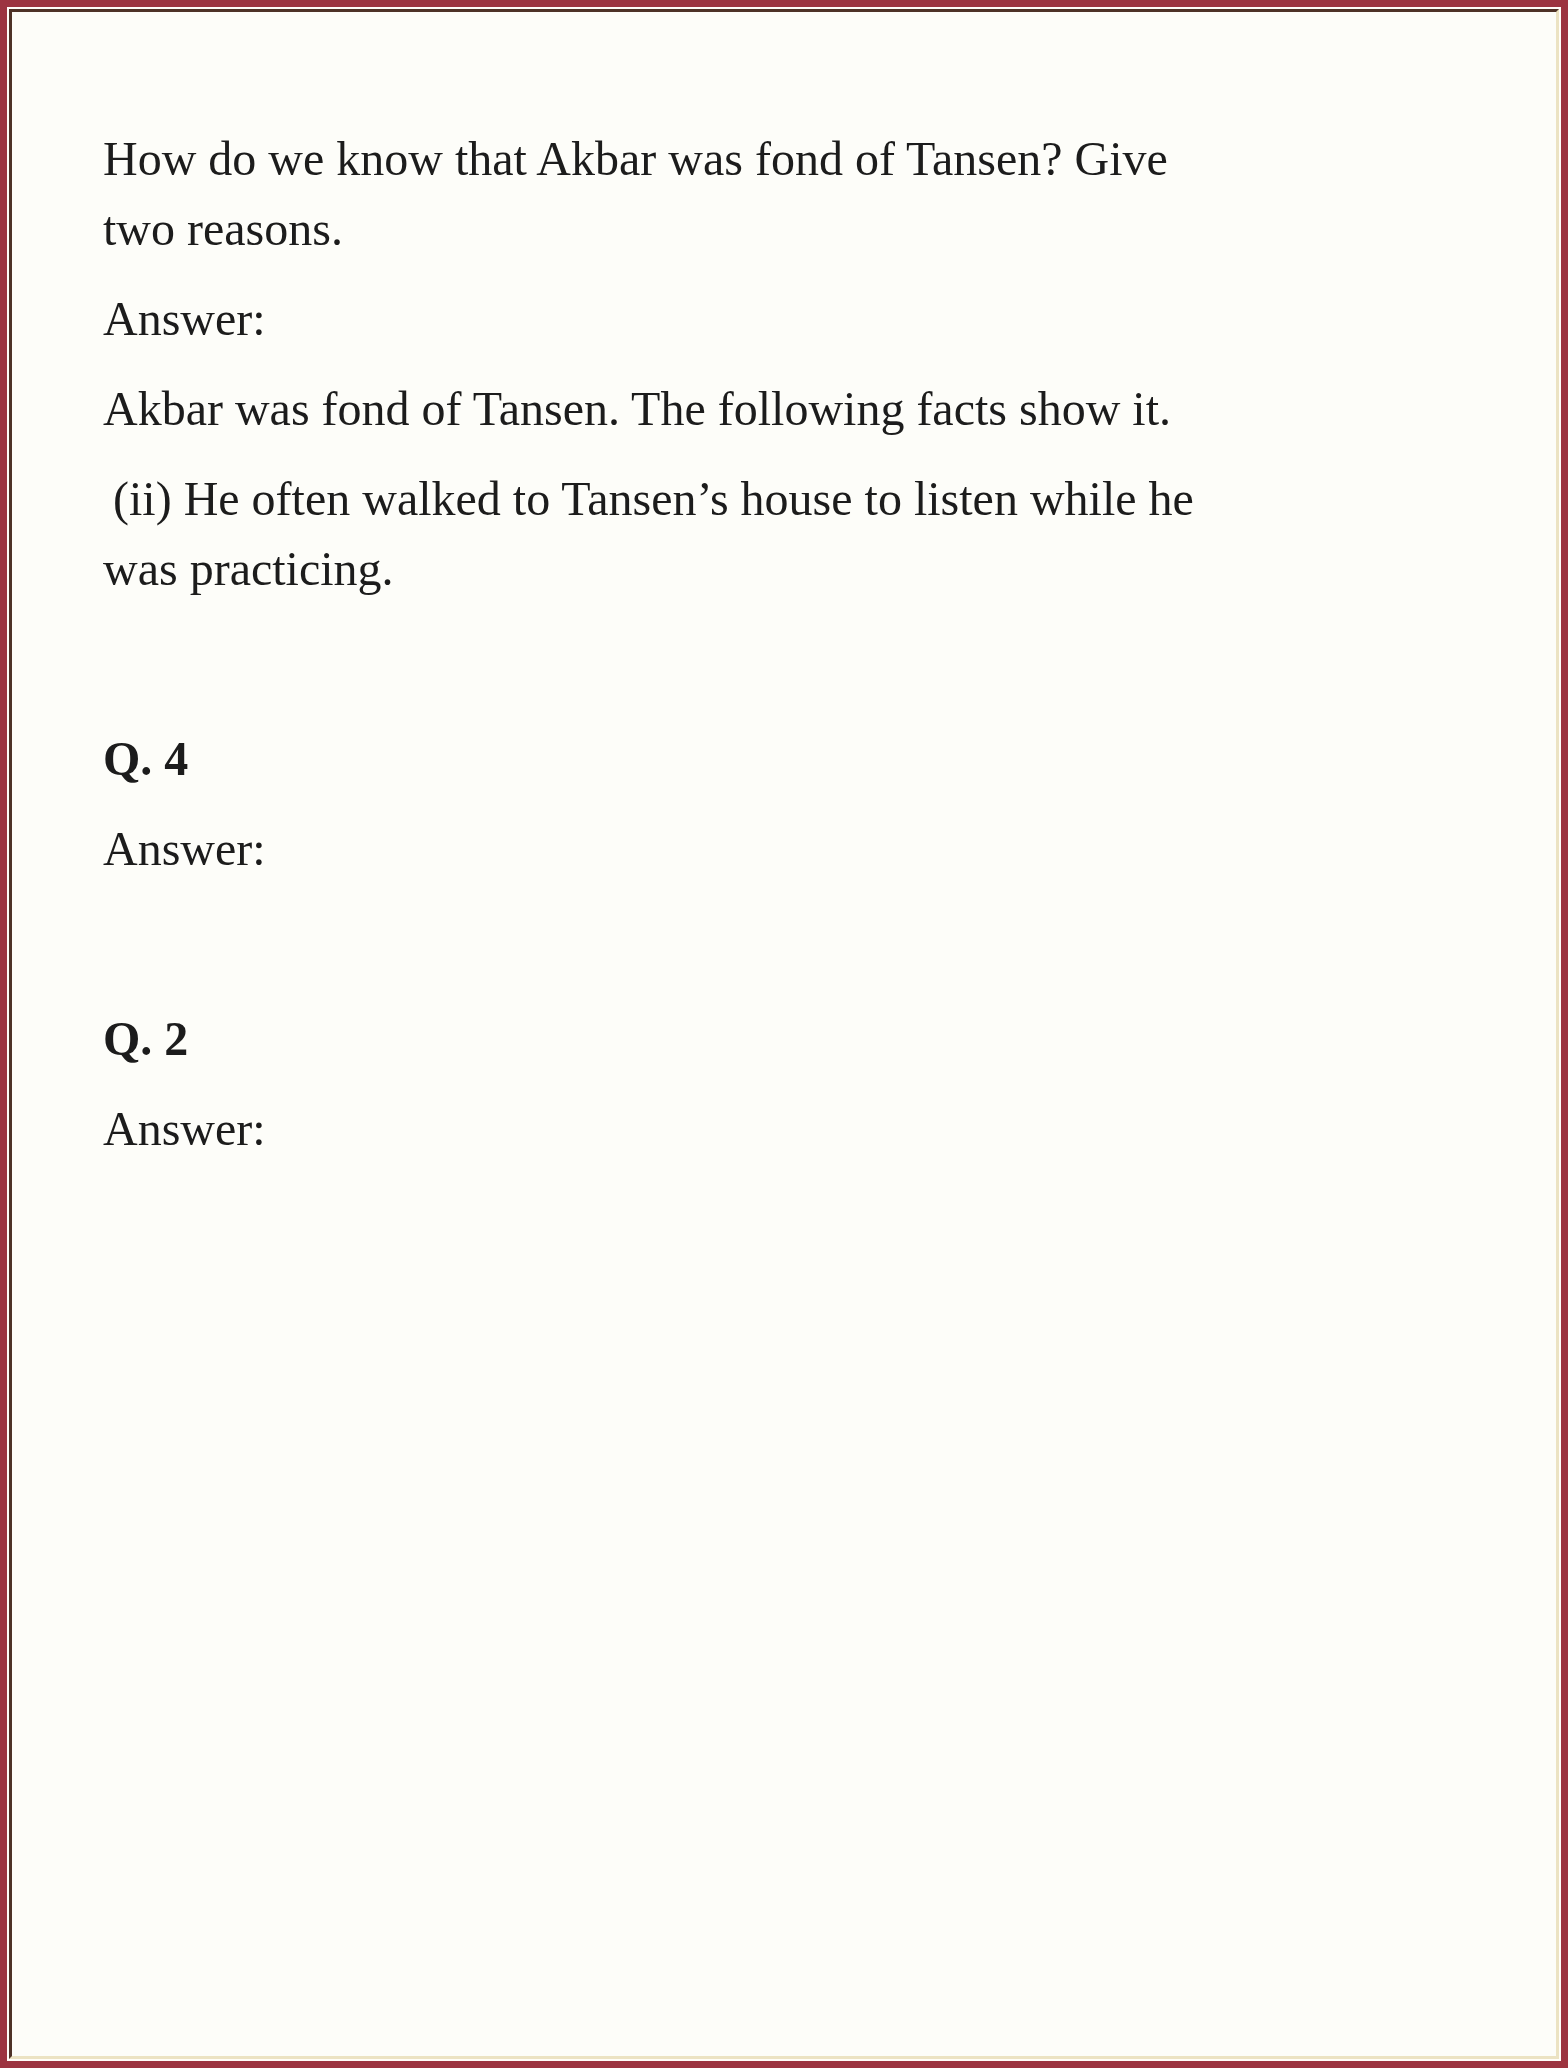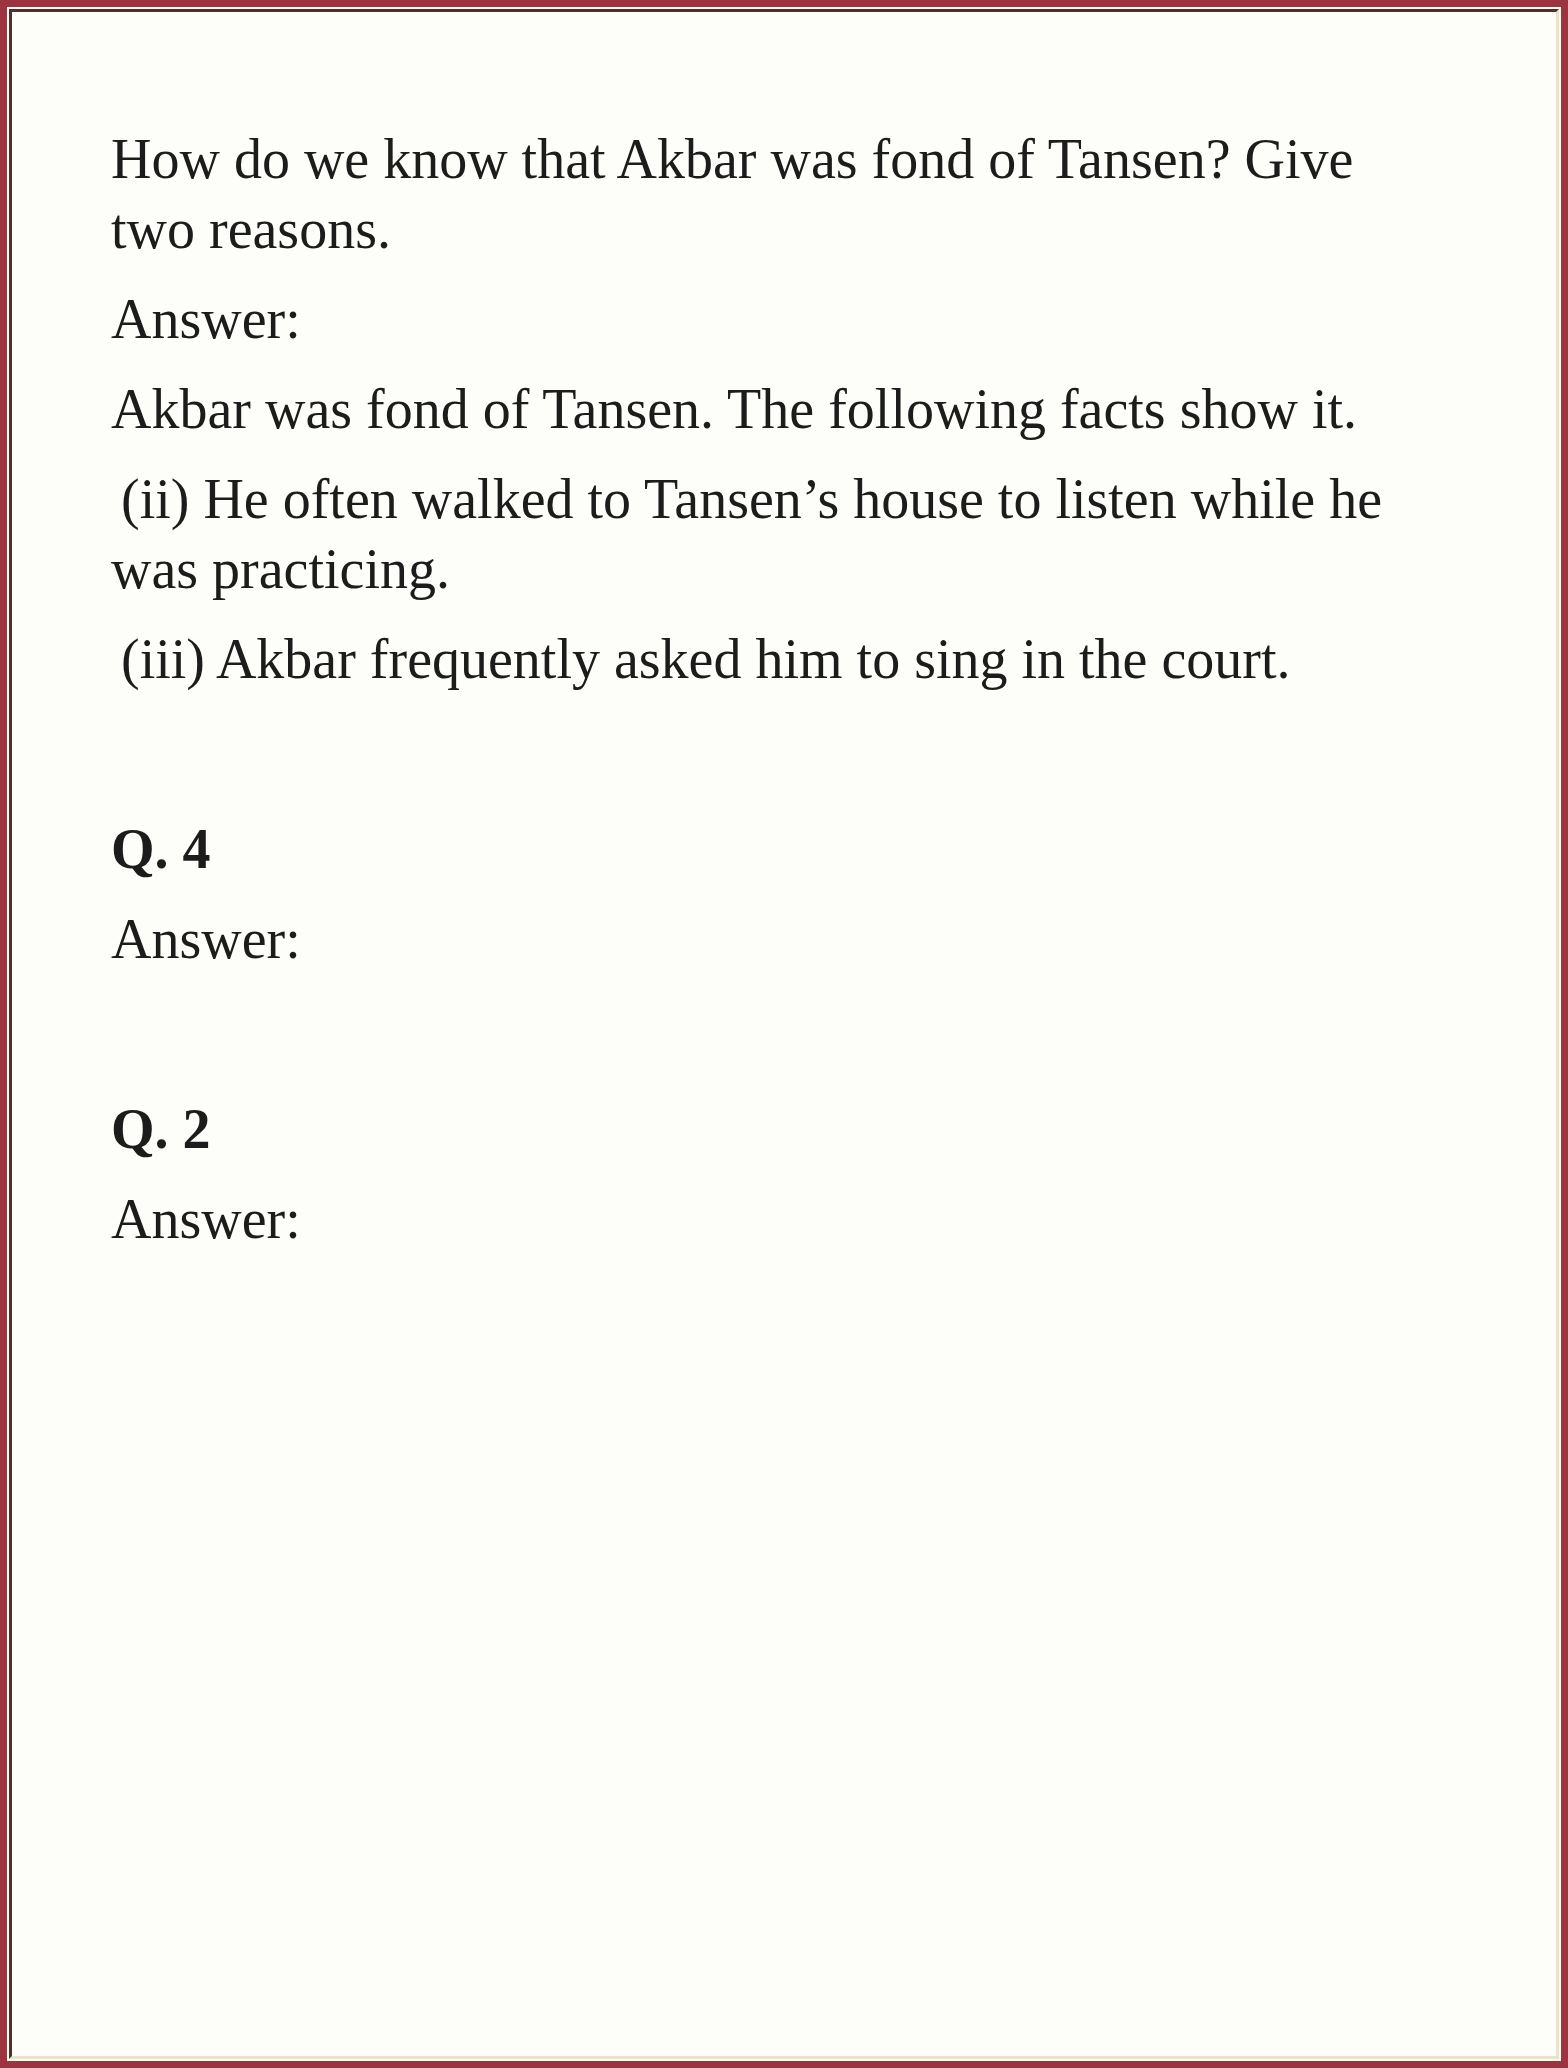--- a/index.html
+++ b/index.html
@@ -22,23 +22,23 @@
     border:3px solid;
     border-color:var(--bevel-dark) var(--bevel-light) var(--bevel-light) var(--bevel-dark);
     outline:2px solid var(--gap-white);
     outline-offset:0;
     overflow:hidden;
   }
   .content{
     padding:112px 60px 0 91px;
   }
   .para{
-    margin:0 0 20px 8px;
+    margin:0 0 20px 0;
     font-family:"Liberation Serif","DejaVu Serif",serif;
-    font-size:56px;
+    font-size:48px;
     line-height:70px;
     color:var(--ink);
     white-space:pre-line;
   }
   .heading{
     font-weight:700;
     margin-top:120px;
   }
   .indent{
     text-indent:10px;
@@ -49,20 +49,19 @@
 
 <div class="page">
   <div class="frame">
     <div class="content">
       <p class="para">How do we know that Akbar was fond of Tansen? Give
 two reasons.</p>
       <p class="para">Answer:</p>
       <p class="para">Akbar was fond of Tansen. The following facts show it.</p>
       <p class="para indent">(ii) He often walked to Tansen’s house to listen while he
 was practicing.</p>
-      <p class="para indent">(iii) Akbar frequently asked him to sing in the court.</p>
       <p class="para heading">Q. 4</p>
       <p class="para">Answer:</p>
       <p class="para heading">Q. 2</p>
       <p class="para">Answer:</p>
     </div>
   </div>
 </div>
 
 </body></html>

